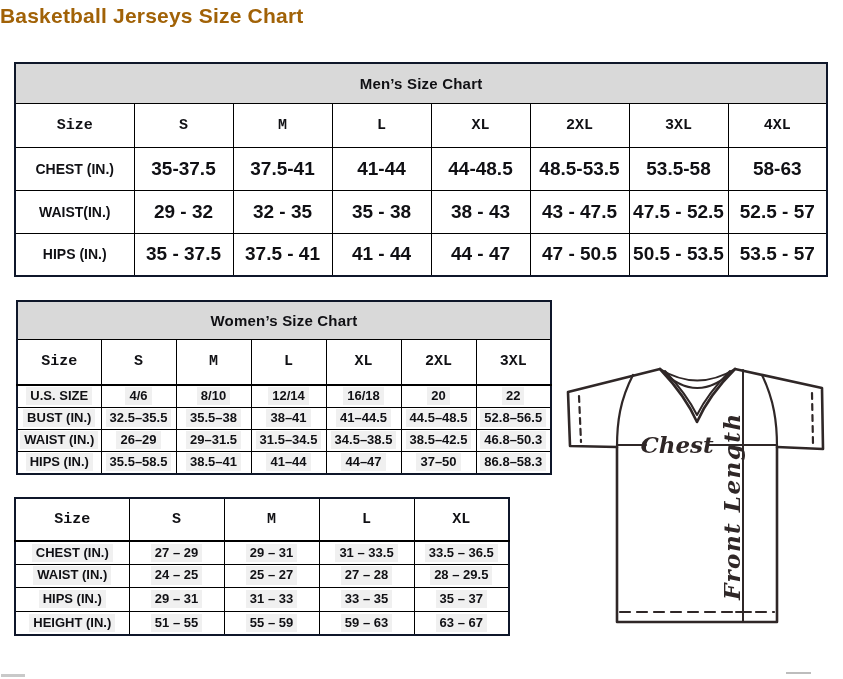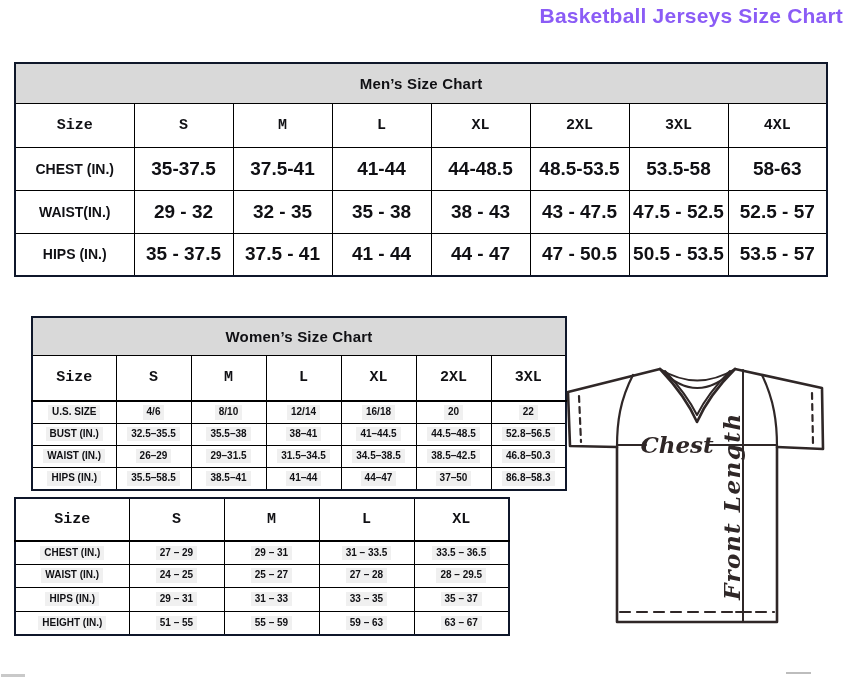--- a/index.html
+++ b/index.html
@@ -1,42 +1,42 @@
 <!DOCTYPE html>
 <html><head>
 <meta charset="utf-8">
 <style>
   html,body{margin:0;padding:0;}
   body{
     width:843px;height:679px;position:relative;background:#ffffff;
     font-family:"Liberation Sans",sans-serif;color:#111;overflow:hidden;
   }
   .page-title{
-    position:absolute;top:4px;left:0;width:843px;text-align:right;
-    font-size:21px;font-weight:bold;color:#8b5cf6;letter-spacing:.2px;
+    position:absolute;top:4px;left:0;width:843px;text-align:left;
+    font-size:21px;font-weight:bold;color:#a16207;letter-spacing:.2px;
   }
   table.sizetable{
     position:absolute;border-collapse:collapse;table-layout:fixed;
     border:2px solid #0f172a;
   }
   table.sizetable td{
     border:1px solid #000;text-align:center;vertical-align:middle;
     padding:0;color:#101014;overflow:hidden;white-space:nowrap;
   }
   .section-row td{
     background:#d9d9d9;font-size:15px;font-weight:bold;letter-spacing:.2px;
   }
   .size-row td{font-size:15px;font-weight:bold;font-family:Liberation Mono, monospace;}
   .wy .size-row td{border-bottom:2px solid #000;}
   .mens .data-row td{font-size:19px;font-weight:bold;}
   .mens .data-row td.rowlabel{font-size:14px;}
-  .wy .data-row td{font-size:10px;font-weight:bold;}
+  .wy .data-row td{font-size:13px;font-weight:bold;}
   .shade{background:#f0f0f0;padding:1px 4px;display:inline-block;line-height:1.25;}
   #mens-table{left:14px;top:62px;width:814px;}
-  #womens-table{left:16px;top:316px;width:534px;margin-left:15px;}
+  #womens-table{left:16px;top:300px;width:534px;}
   #youth-table{left:14px;top:497px;width:493px;}
   #jersey-diagram{position:absolute;left:560px;top:358px;width:278px;height:272px;}
   .artifact{position:absolute;}
   #artifact-left{left:1px;top:674px;width:24px;height:3px;background:#c9c9c9;}
   #artifact-right{left:786px;top:672px;width:25px;height:2px;background:#bdbdbd;}
 </style>
 </head>
 <body>
 
 <div class="page-title">Basketball Jerseys Size Chart</div>

